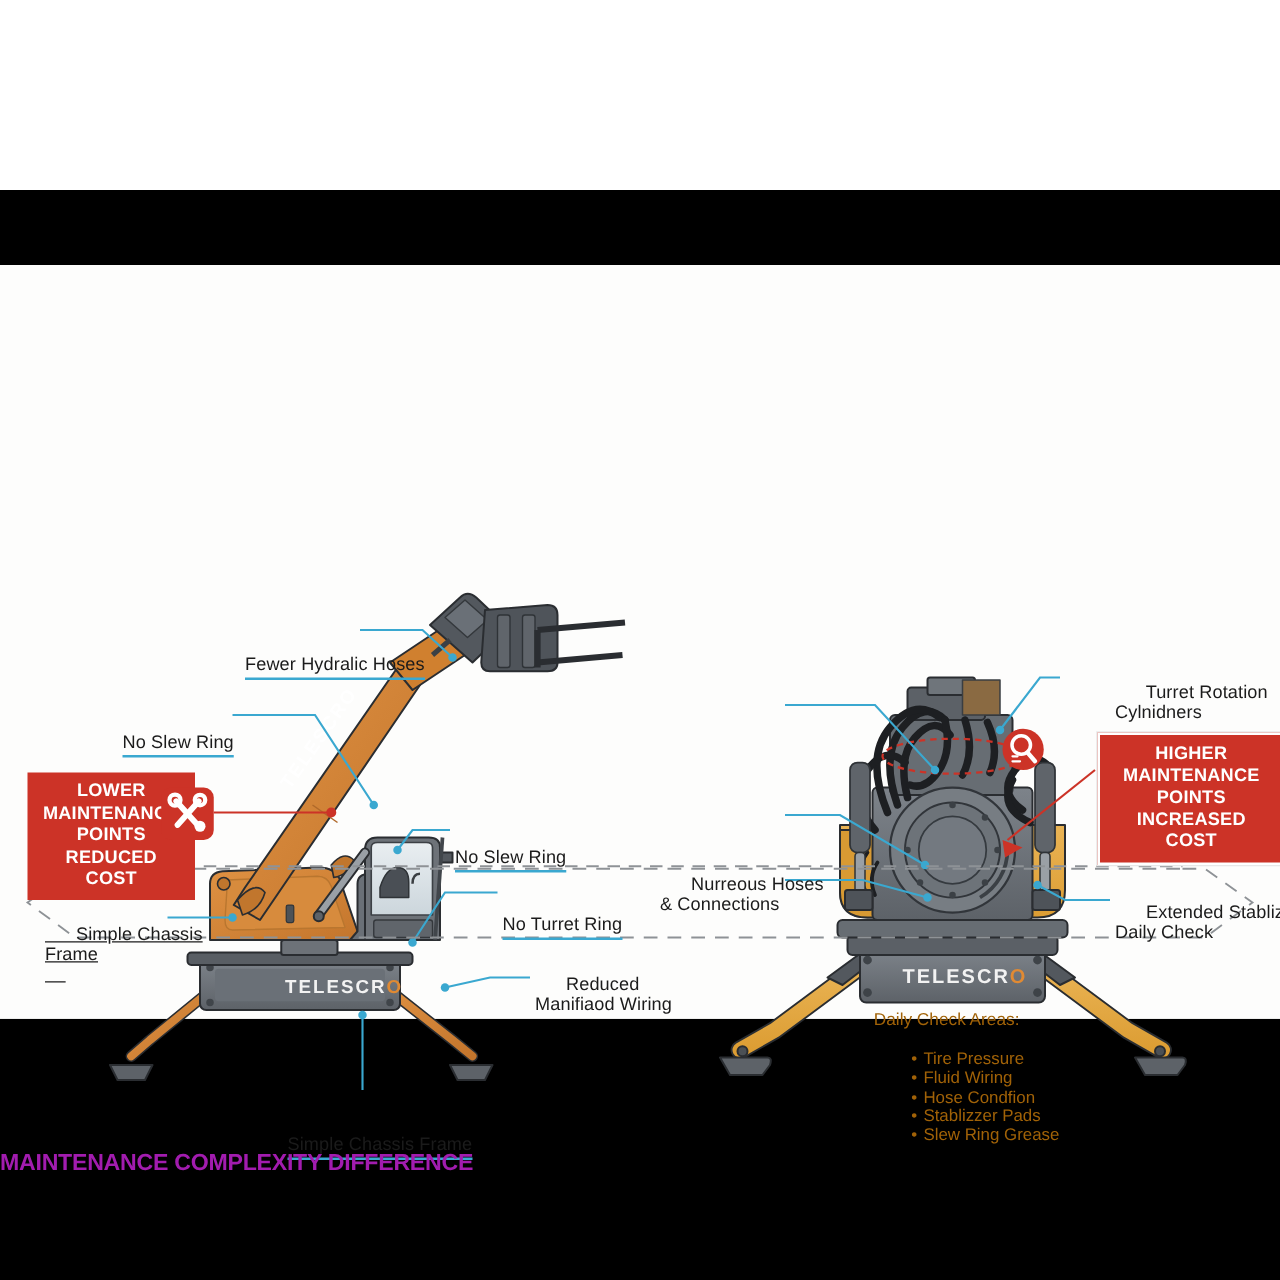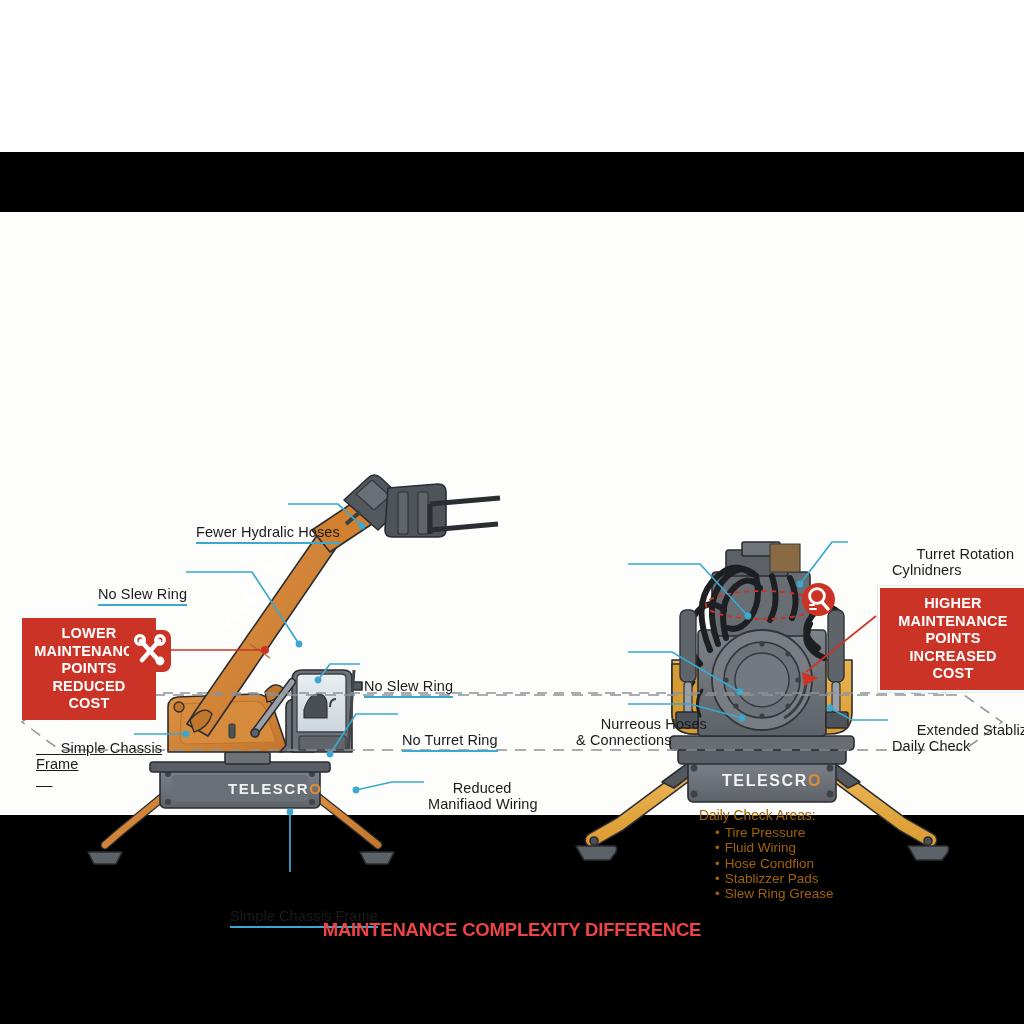--- a/index.html
+++ b/index.html
@@ -16,25 +16,25 @@
   .badge{position:absolute;background:#cc3327;color:#fff;font-weight:bold;text-align:center;
          font-size:14.5px;line-height:17.5px;letter-spacing:.2px;padding:7px 9px;white-space:pre-line;}
   #badge-left{left:22px;top:406px;width:116px;}
   #badge-right{left:878px;top:374px;width:128px;border:2.5px solid #fff;box-shadow:0 0 0 1px #e7e7e7;}
 
   #wrench-icon{position:absolute;left:129px;top:418px;width:42px;height:42px;background:#cc3327;border-radius:8px;}
   #mag-icon{position:absolute;left:802px;top:371px;width:33px;height:33px;background:#cc3327;border-radius:50%;}
 
   #list{position:absolute;left:699px;top:596px;color:#a16207;font-size:13.5px;line-height:15.2px;}
   #list .hd{font-size:13.8px;}
-  #list ul{margin:2px;padding:0 0 0 14px;list-style:none;}
+  #list ul{margin:16px;padding:0 0 0 14px;list-style:none;}
   #list li:before{content:"\2022";margin-right:5px;}
 
-  #banner-text{position:absolute;left:0;top:707px;width:1024px;text-align:center;
-               font-size:18.5px;font-weight:bold;color:#ef4444;letter-spacing:-.2px;}
+  #banner-text{position:absolute;left:0;top:707px;width:1024px;
+               font-size:18.5px;font-weight:bold;color:#a21caf;letter-spacing:-.2px;}
   svg{overflow:visible;}
   .logo{font-family:"Liberation Sans",sans-serif;font-weight:bold;letter-spacing:1.6px;}
 </style>
 </head>
 <body>
 
 <div id="stage">
 
   <div class="letterbox" id="bar-top"></div>
   <div class="letterbox" id="bar-bottom"></div>
@@ -307,21 +307,21 @@
 Manifiaod Wiring</span>
     </div>
     <div class="lbl" style="left:230px;top:664px;">
       <span class="ul">Simple Chassis Frame</span>
     </div>
 
     <div class="lbl" style="left:854px;top:318px;margin-left:38px;">
       <span>Turret Rotation
 Cylnidners</span>
     </div>
-    <div class="lbl" style="left:528px;top:488px;margin-left:48px;">
+    <div class="lbl" style="left:528px;top:472px;">
       <span>Nurreous Hoses
 &amp; Connections</span>
     </div>
     <div class="lbl" style="left:892px;top:494px;">
       <span>Extended Stabliziers
 Daily Check</span>
     </div>
 
     <div id="list">
       <div class="hd">Daily Check Areas:</div>

